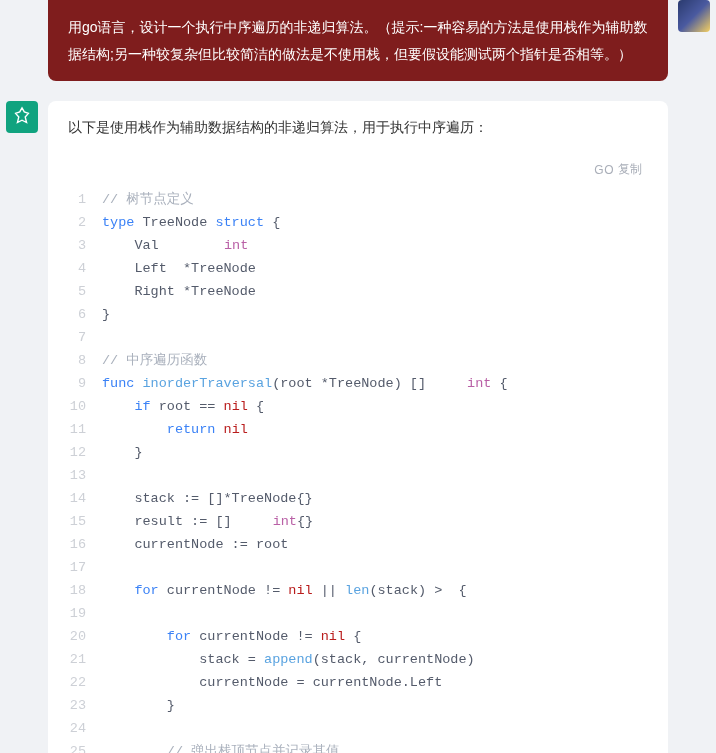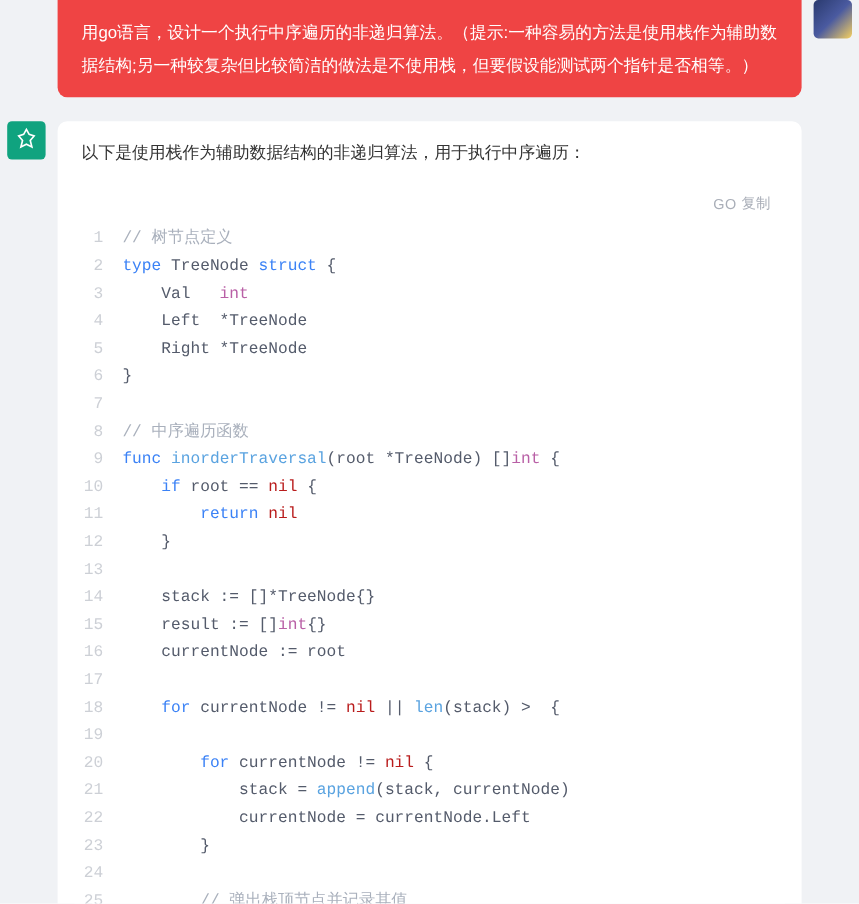--- a/index.html
+++ b/index.html
@@ -5,21 +5,21 @@
     * { margin: 0; padding: 0; box-sizing: border-box; }
     body {
       font-family: -apple-system, BlinkMacSystemFont, "Segoe UI", Helvetica, Arial, sans-serif;
       background: #f0f2f5;
       width: 716px;
       height: 753px;
       overflow: hidden;
     }
     .user-msg {
       margin: 0 48px 20px 48px;
-      background: #ef4444;
+      background: #7f1d1d;
       color: #fff;
       padding: 14px 20px;
       border-radius: 0 0 8px 8px;
       font-size: 14px;
       line-height: 1.9;
       position: relative;
     }
     .user-avatar {
       position: absolute;
       right: -42px;
@@ -92,21 +92,21 @@
       width: 40px;
       text-align: right;
       padding-right: 16px;
       color: #cdd0d6;
       user-select: none;
       flex-shrink: 0;
     }
     .code { flex: 1; color: #545b6b; }
     .cm  { color: #a9b0bc; } 
     .kw  { color: #3b82f6; } 
-    .ty  { color: #b960a6; } 
+    .ty  { color: #b960a6; margin-left: 41px; } 
     .fn  { color: #5aa3e0; } 
     .id  { color: #545b6b; }
     .pn  { color: #545b6b; }
     .bl  { color: #b91c1c; } 
   </style>
 </head>
 <body>
 
 <div class="user-msg">
   <span>用go语言，设计一个执行中序遍历的非递归算法。（提示:一种容易的方法是使用栈作为辅助数据结构;另一种较复杂但比较简洁的做法是不使用栈，但要假设能测试两个指针是否相等。）</span>

